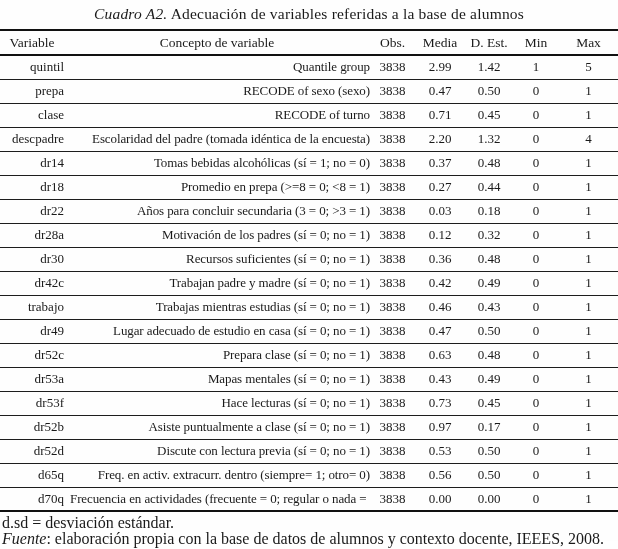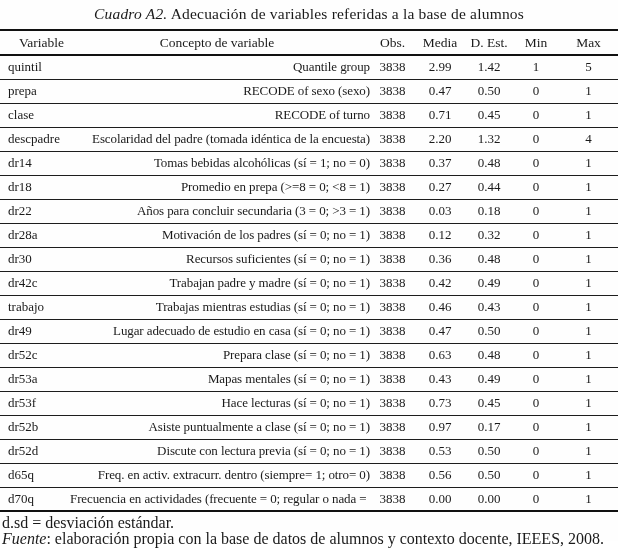--- a/index.html
+++ b/index.html
@@ -37,31 +37,31 @@
     border-top: 2px solid #111;
     border-bottom: 2px solid #111;
   }
   thead th {
     font-weight: normal;
     font-size: 13.5px;
     height: 25px;
     text-align: center;
     white-space: nowrap;
   }
-  thead th.al { text-align: right; padding-left: 0; }
+  thead th.al { text-align: center; padding-left: 0; }
   tbody tr { border-bottom: 1.5px solid #1d1d1d; }
   tbody tr:last-child { border-bottom: 2px solid #111; }
   tbody td {
     font-size: 13px;
     height: 24px;
     text-align: center;
     white-space: nowrap;
     overflow: hidden;
   }
-  td.cell-variable { text-align: left; padding-left: 8px; }
+  td.cell-variable { text-align: right; padding-left: 8px; }
   td.cell-concepto { text-align: right; padding-left: 6px; letter-spacing: -0.1px; }
   .footnotes { padding: 3px 2px 0 2px; }
   .footnote { font-size: 16px; line-height: 16px; white-space: nowrap; }
   .footnote .src-label { font-style: italic; }
 </style>
 </head>
 <body>
 
 <div class="page">
 

